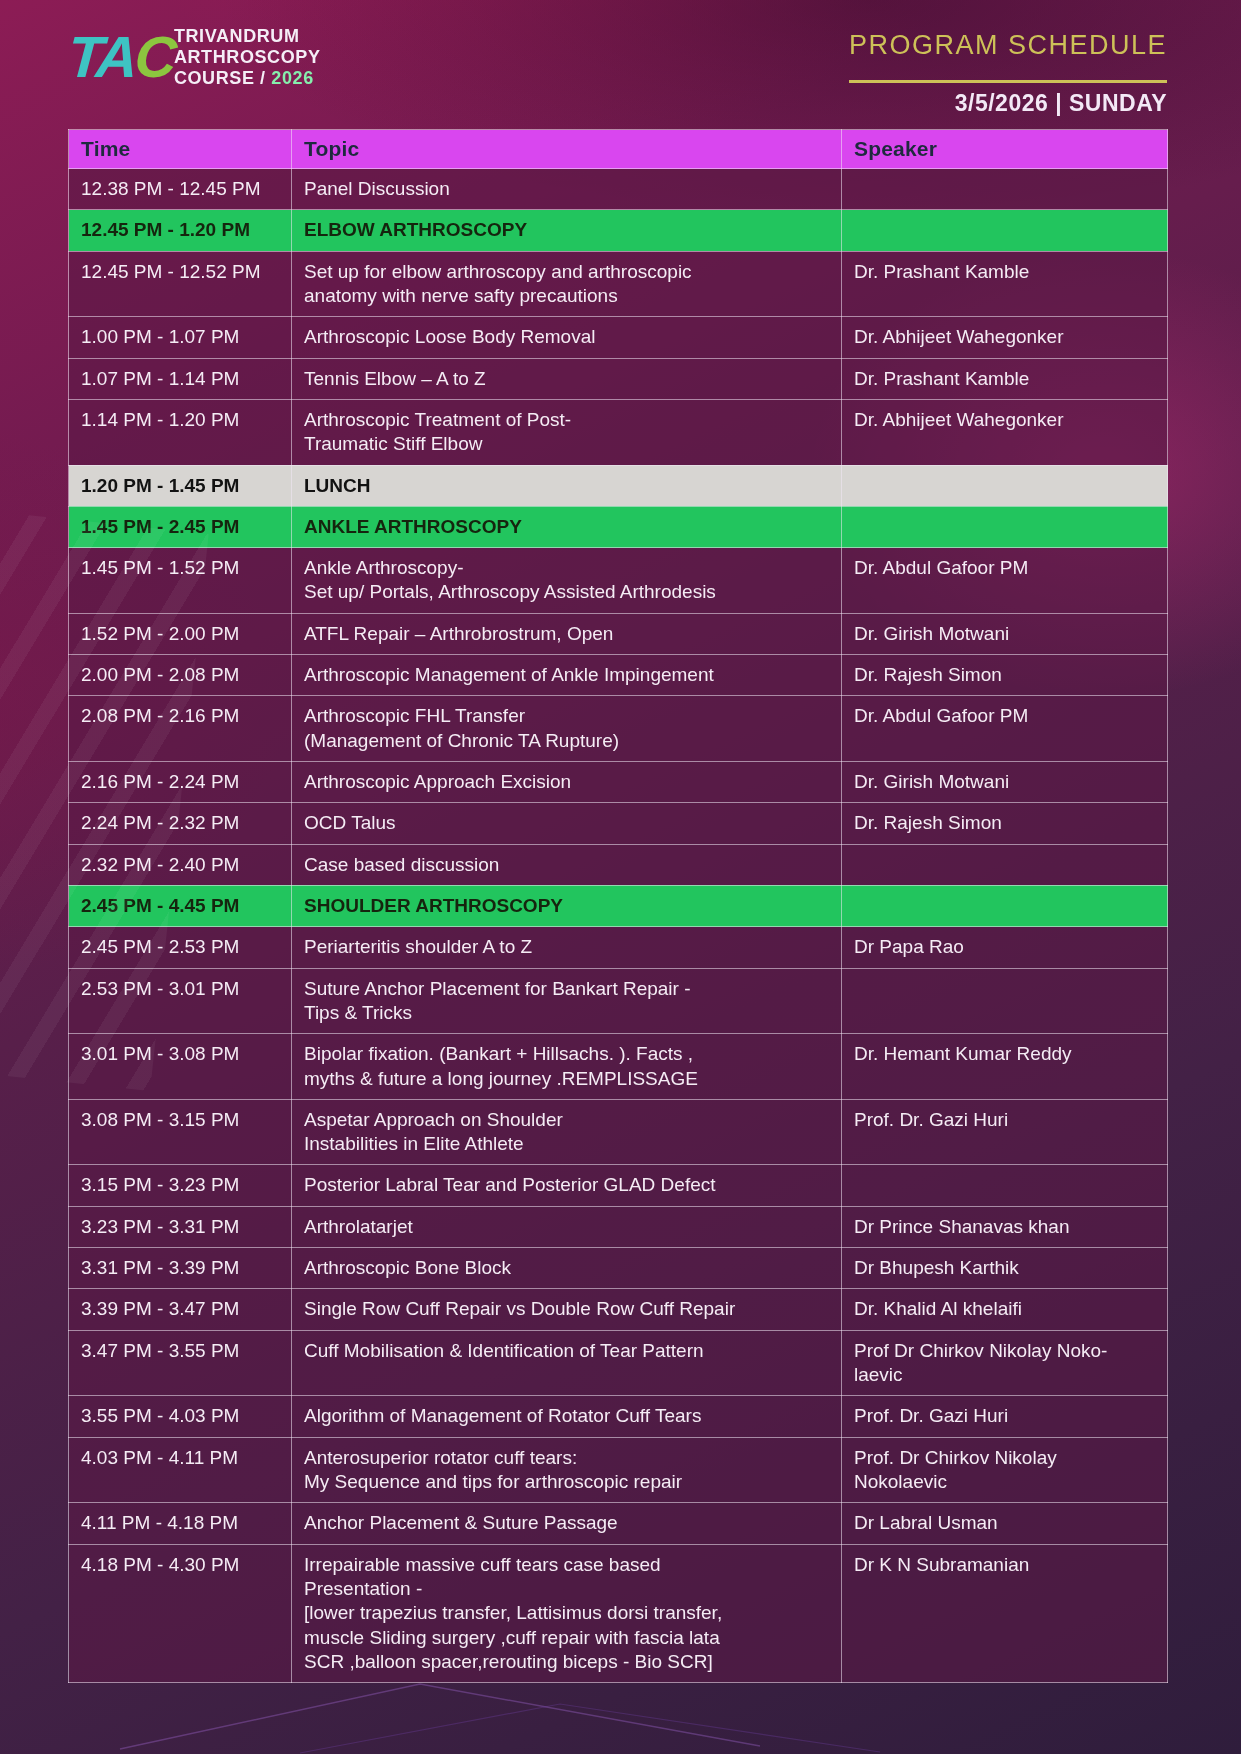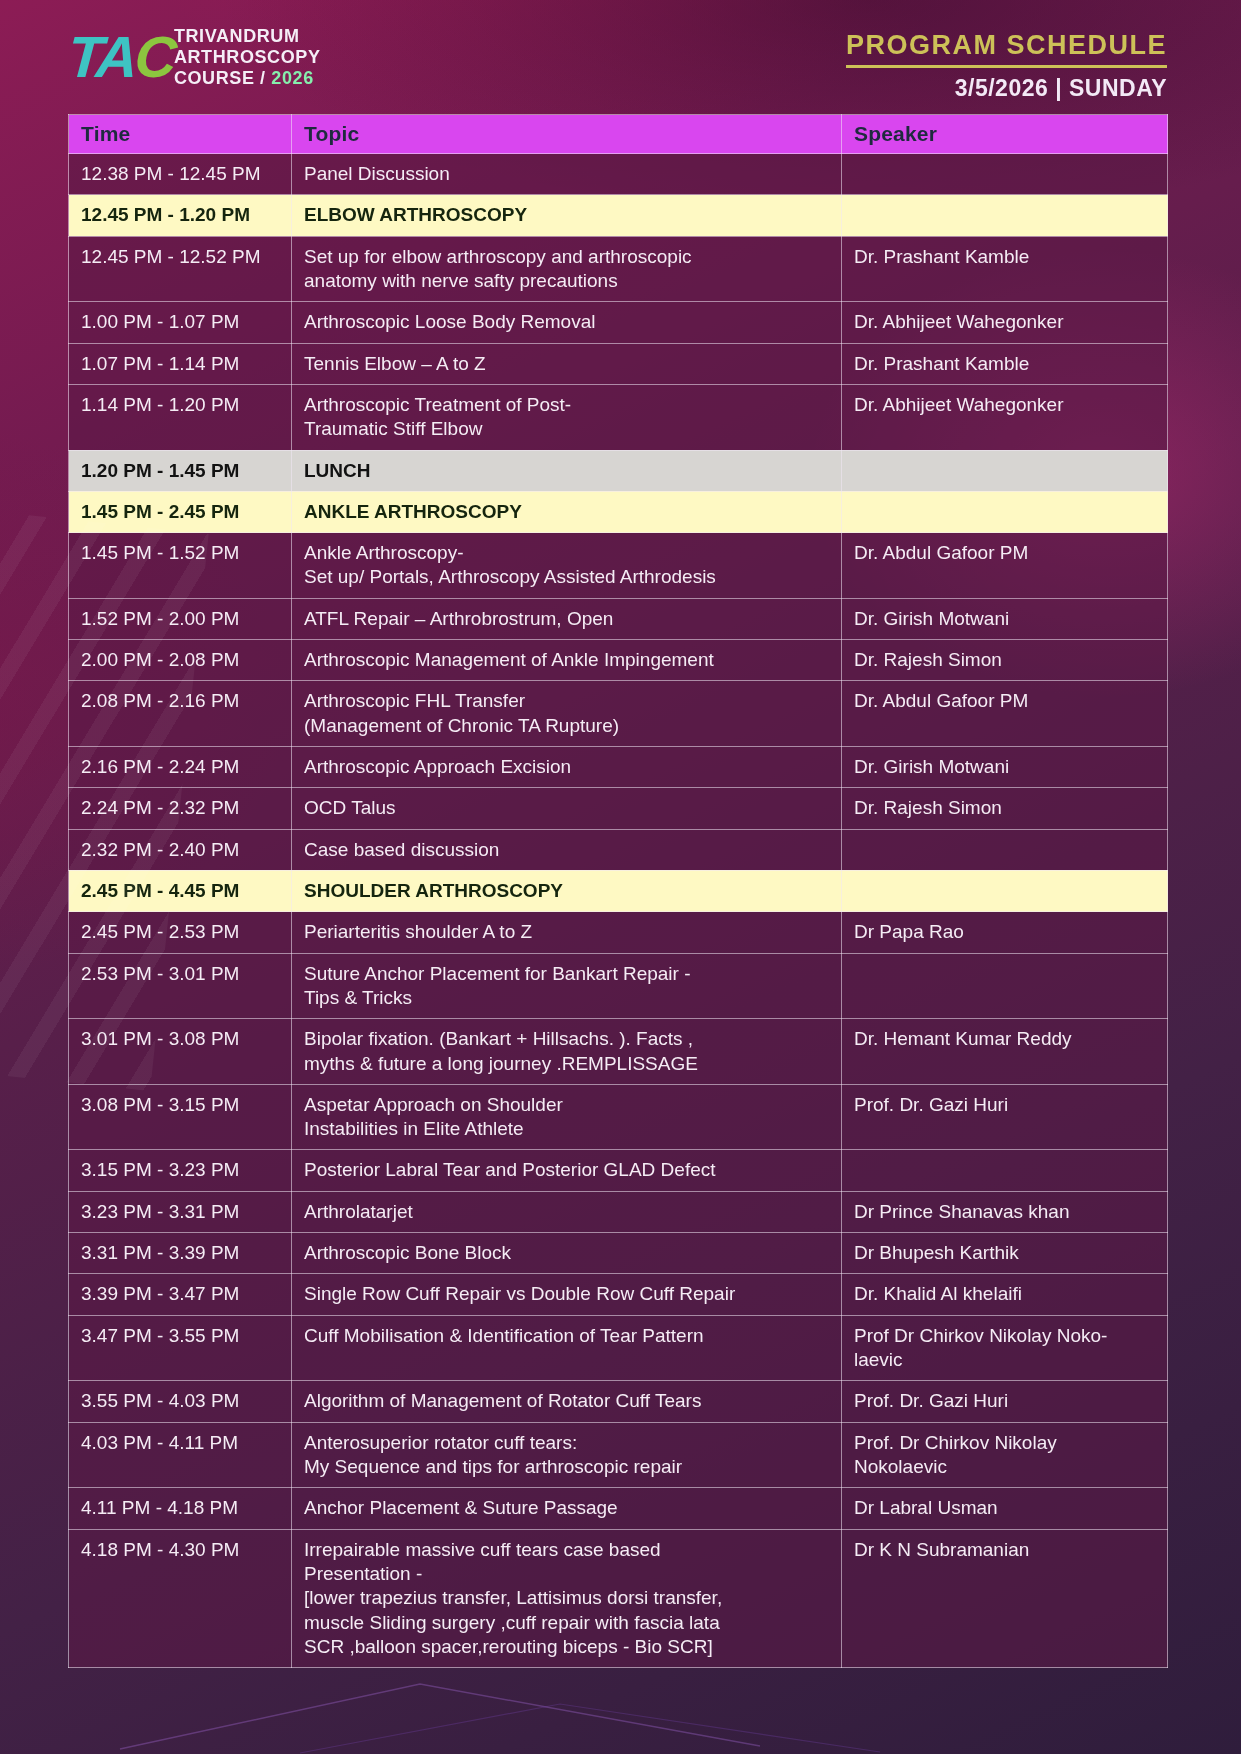--- a/index.html
+++ b/index.html
@@ -42,22 +42,22 @@
   .logo-c  { color: #8cc63f; }
   .logo-text { margin-top: 2px; }
   .logo-text div {
     color: #f5eef7; font-weight: bold; font-size: 18px; line-height: 1.18;
     letter-spacing: 0.6px;
   }
   .logo-year { color: #86efac; }
 
   .title-block { text-align: right; margin-top: 6px; }
   .program-title {
-    color: #cdc158; font-size: 27px; font-weight: 700; letter-spacing: 1.5px;
-    border-bottom: 3px solid #cdc158; padding-bottom: 4px;
+    color: #cdc158; font-size: 27px; font-weight: 400; letter-spacing: 1.5px;
+    border-bottom: 3px solid #cdc158; padding-bottom: 19px;
     display: inline-block;
   }
   .date-line {
     color: #f3e9f6; font-size: 23px; font-weight: 600; letter-spacing: 0.5px;
     margin-top: 7px;
   }
 
   table.schedule {
     border-collapse: collapse;
     table-layout: fixed;
@@ -80,21 +80,21 @@
     font-size: 19px;
     line-height: 1.28;
     padding: 8px 12px;
     color: #f5ecf5;
     white-space: pre-line;
   }
   .row-session td { background: rgba(90,25,70,0.60); }
   .cell-time { white-space: nowrap; }
 
   .row-section td {
-    background: #fef9c3;
+    background: #22c55e;
     color: #15250e;
     font-weight: bold;
   }
   .row-lunch td {
     background: #d7d5d2;
     color: #121212;
     font-weight: bold;
   }
 </style>
 </head>

